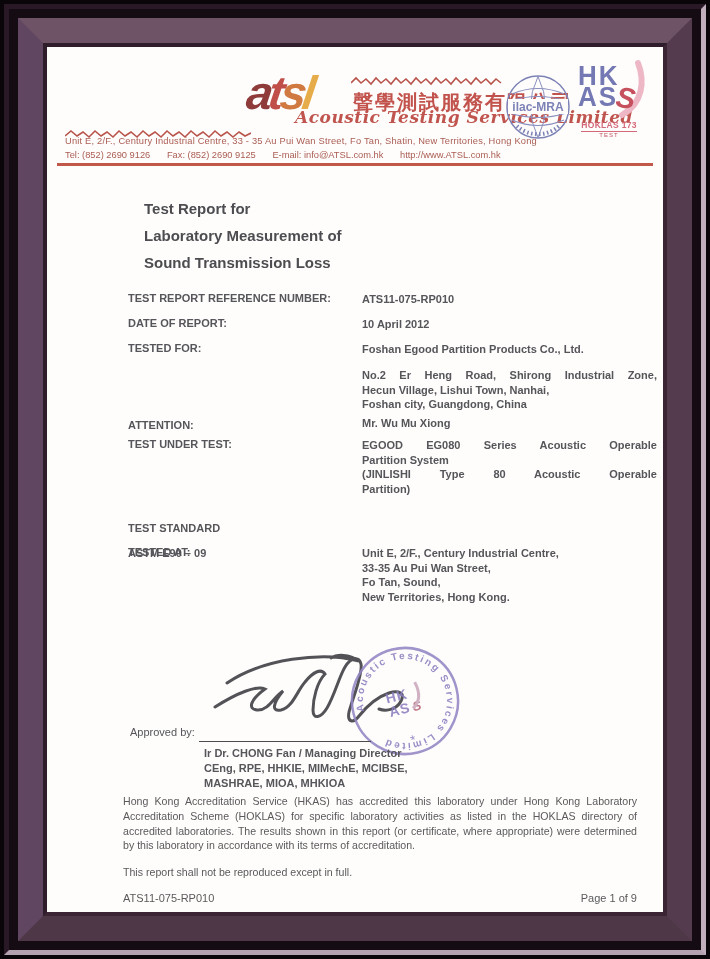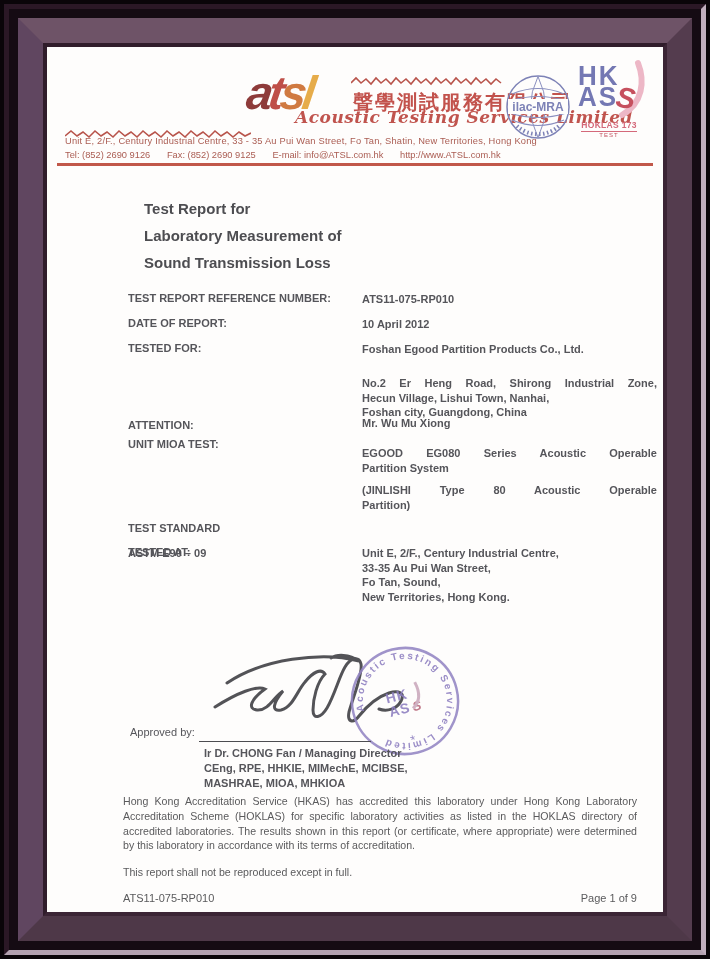--- a/index.html
+++ b/index.html
@@ -38,21 +38,21 @@
             border-bottom:1px solid #d4697a; padding-bottom:1px; letter-spacing:0.3px; }
   .hoklas-test { font-size:6px; color:#c2505e; letter-spacing:1px; }
 
   
   .title { left:97px; top:148px; font-size:15px; font-weight:bold; color:#4d4d51; line-height:27px; }
 
   
   .row { position:absolute; left:81px; display:flex; font-size:11px; font-weight:bold; color:#55555a;gap:12px; }
   .row .lab { width:222px; flex:none; }
   .row .val { width:295px; line-height:14.5px; }
-  .jline { text-align:justify; text-align-last:justify;margin-top:8px; }
+  .jline { text-align:justify; text-align-last:justify; }
   .vline { line-height:14.5px; }
 
   
   .approved { left:83px; top:679px; font-size:11px; color:#55555a; }
   .sig-line { left:152px; top:694px; width:172px; border-top:1.5px solid #4c4c50; }
   .names { left:157px; top:699px; font-size:11px; font-weight:bold; color:#55555a; line-height:15px; }
   .sig-svg { left:160px; top:600px; }
   .stamp { left:300px; top:596px; opacity:0.88; }
 
   
@@ -154,21 +154,21 @@
           <div class="vline">Foshan city, Guangdong, China</div>
         </div>
       </div>
 
       <div class="row" style="top:369px;align-items:flex-end;">
         <div class="lab">ATTENTION:</div>
         <div class="val">Mr. Wu Mu Xiong</div>
       </div>
 
       <div class="row" style="top:391px;">
-        <div class="lab">UNIT MIOA TEST:</div>
+        <div class="lab">TEST UNDER TEST:</div>
         <div class="val">
           <div class="vline jline">EGOOD EG080 Series Acoustic Operable</div>
           <div class="vline">Partition System</div>
           <div class="vline jline">(JINLISHI Type 80 Acoustic Operable</div>
           <div class="vline">Partition)</div>
         </div>
       </div>
 
       <div class="row" style="top:475px;flex-direction:column;">
         <div class="lab">TEST STANDARD</div>

